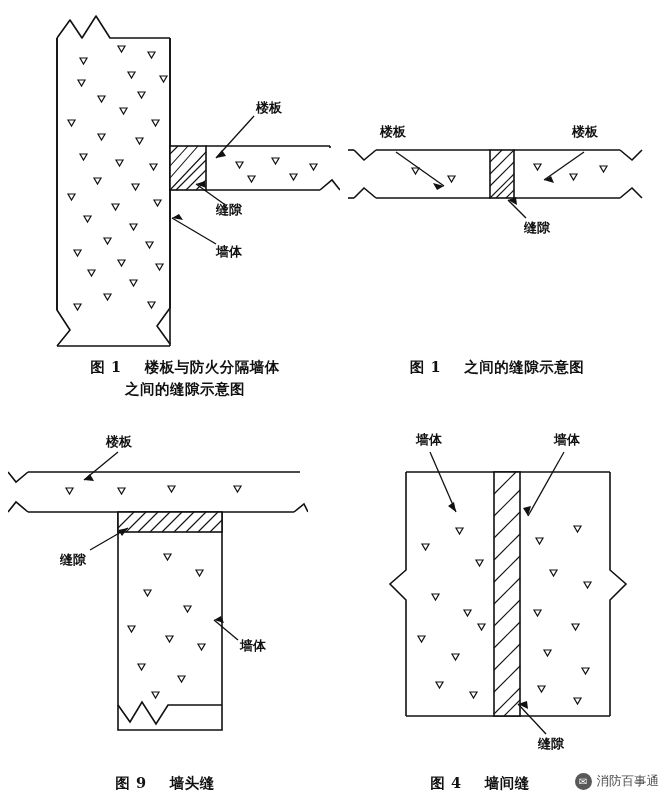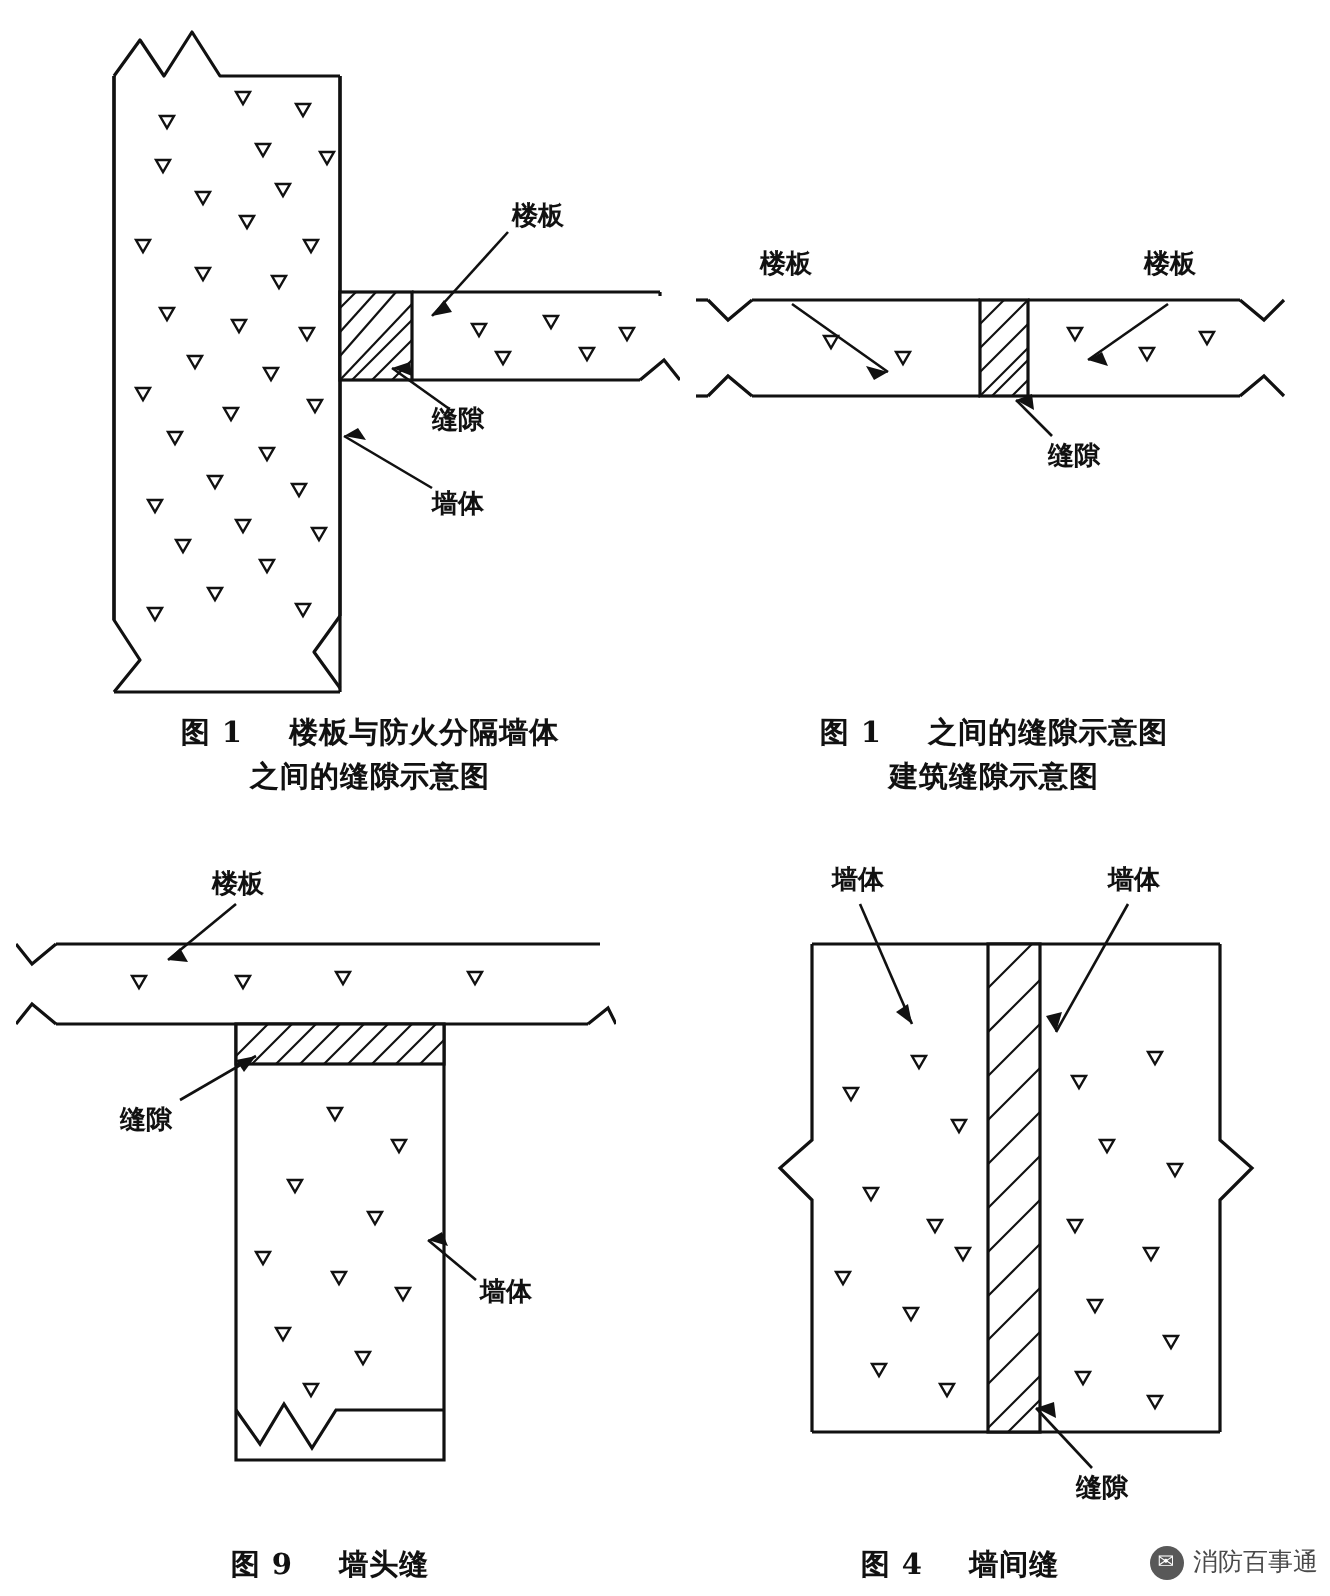--- a/index.html
+++ b/index.html
@@ -237,21 +237,20 @@
       <text class="lbl" x="176" y="122">缝隙</text>
     </svg>
   </div>
 
   <div class="caption" style="left:352px; top:356px; width:290px;">
     <div>
       <span class="num">图 1</span>
       <span class="sp"></span>
       <span>之间的缝隙示意图</span>
     </div>
-    <div>建筑缝隙示意图</div>
   </div>
 
   <div class="fig" style="left:8px; top:430px;">
     <svg width="300" height="320" viewBox="0 0 300 320">
       <g fill="none" stroke="#111" stroke-width="1.6">
 
         <line x1="20" y1="42" x2="292" y2="42"></line>
         <line x1="20" y1="82" x2="286" y2="82"></line>
         <path d="M20,42 L8,52 L0,42"></path>
         <path d="M20,82 L8,72 L0,82"></path>

